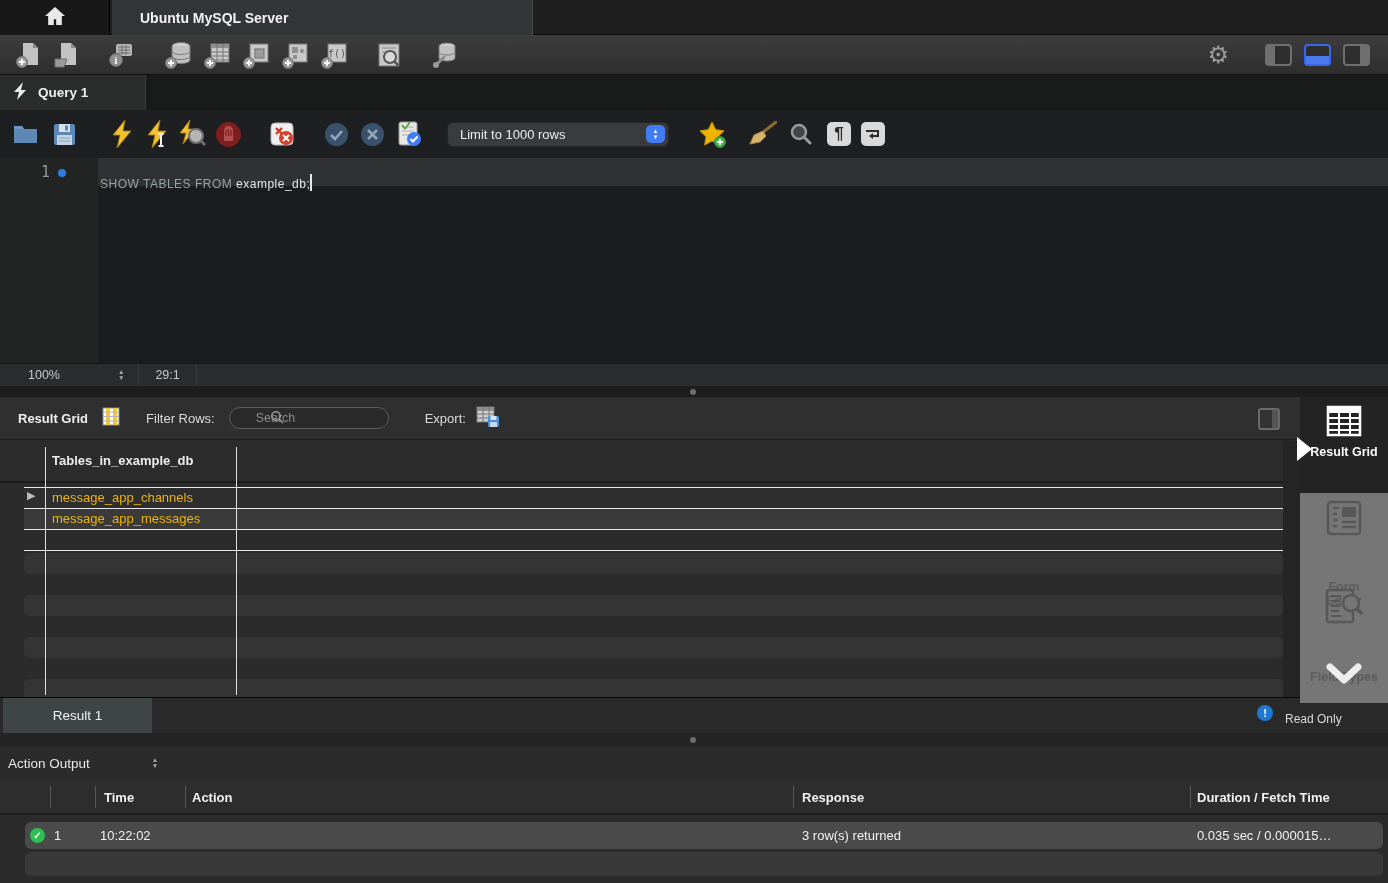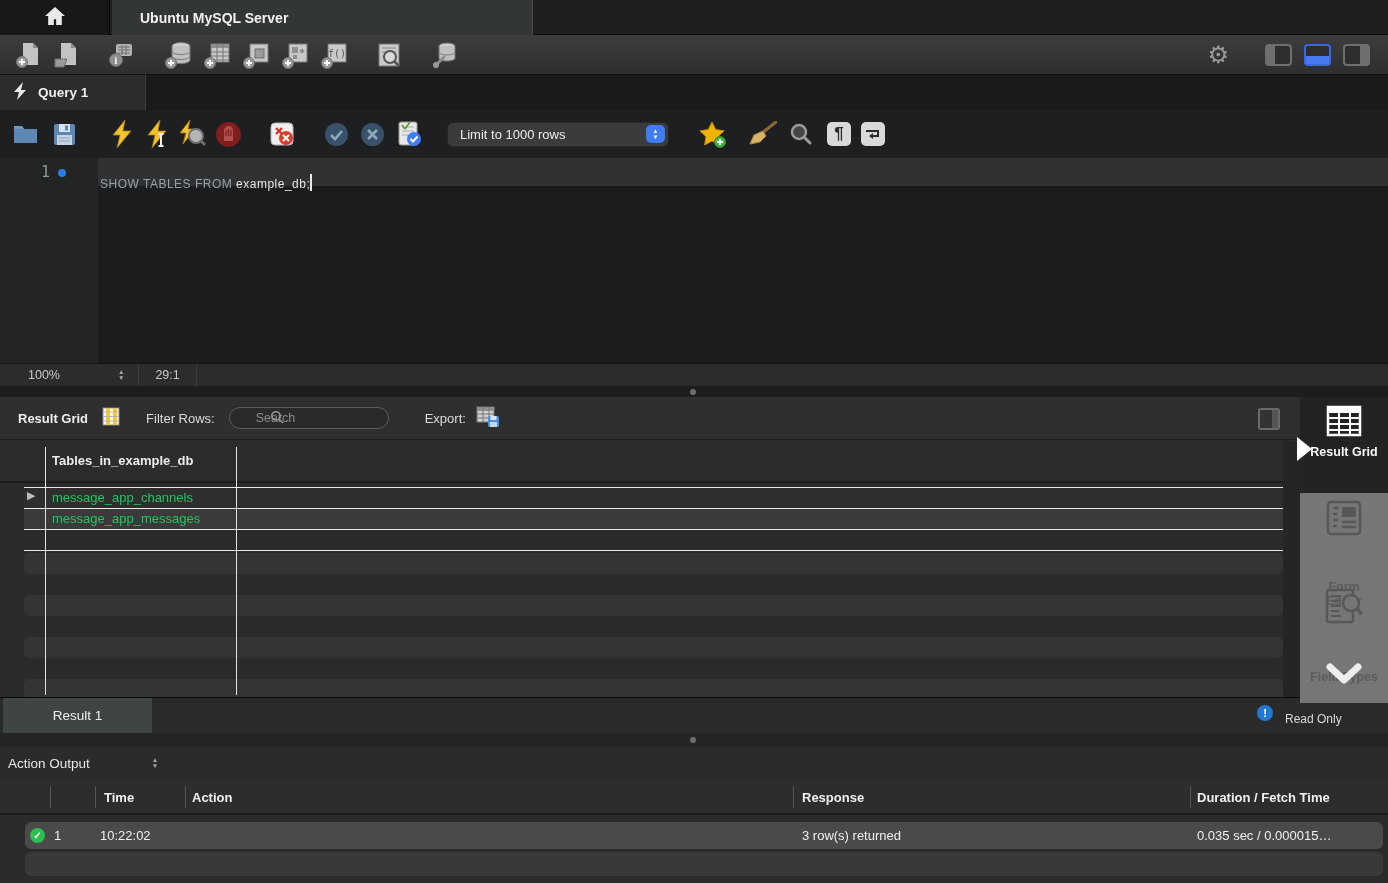--- a/index.html
+++ b/index.html
@@ -59,21 +59,21 @@
   #rg-search { margin-left:14px; width:160px; height:22px; border:1px solid #5c5c5c; border-radius:11px; background:#2a2a2b; color:#cfcfcf; font-size:12.5px; padding-left:26px; outline:none; }
   #rg-search::placeholder { color:#8a8a8a; }
   #search-mag { position:absolute; left:270px; top:410px; }
   #export-label { margin-left:36px; }
   #rg-panel-toggle { position:absolute; left:1258px; top:408px; width:22px; height:22px; border:2px solid #6a6a6a; border-radius:3px; background:#333; }
   #rg-panel-toggle .fill { position:absolute; right:0; top:0; width:6px; height:18px; background:#555; }
 
   #grid-header { left:0; top:441px; width:1300px; height:42px; background:#2c2c2d; border-bottom:2px solid #1c1c1c; }
   #col-header-text { left:52px; top:453px; color:#ececec; font-size:13px; font-weight:bold; }
   .gline-v { background:rgba(245,245,245,0.9); width:1px; }
-  .grow { left:24px; width:1259px; height:20px; color:#22c55e; font-size:13px; line-height:20px; }
+  .grow { left:24px; width:1259px; height:20px; color:#eab308; font-size:13px; line-height:20px; }
   .grow .cell { position:absolute; left:28px; }
   .gline-h { left:24px; width:1259px; height:1px; background:rgba(248,248,248,0.92); }
   .stripe { left:24px; width:1259px; height:21px; background:#343435; border-radius:5px; }
   #row-marker { left:27px; top:489px; color:#bdbdbd; font-size:11px; }
   #grid-scrollgutter { left:1283px; top:441px; width:17px; height:256px; background:#252526; }
 
   
   #result-tabbar { left:0; top:697px; width:1388px; height:36px; background:#2a2a2b; border-top:1px solid #090909; overflow:hidden; }
   #result1-tab { left:3px; top:698px; width:149px; height:35px; background:#3f4445; display:flex; align-items:center; justify-content:center; color:#f0f0f0; font-size:13.5px; }
   #readonly-icon { left:1257px; top:705px; width:16px; height:16px; border-radius:50%; background:#1f78d1; color:#fff; font-size:11px; font-weight:bold; text-align:center; line-height:16px; }

